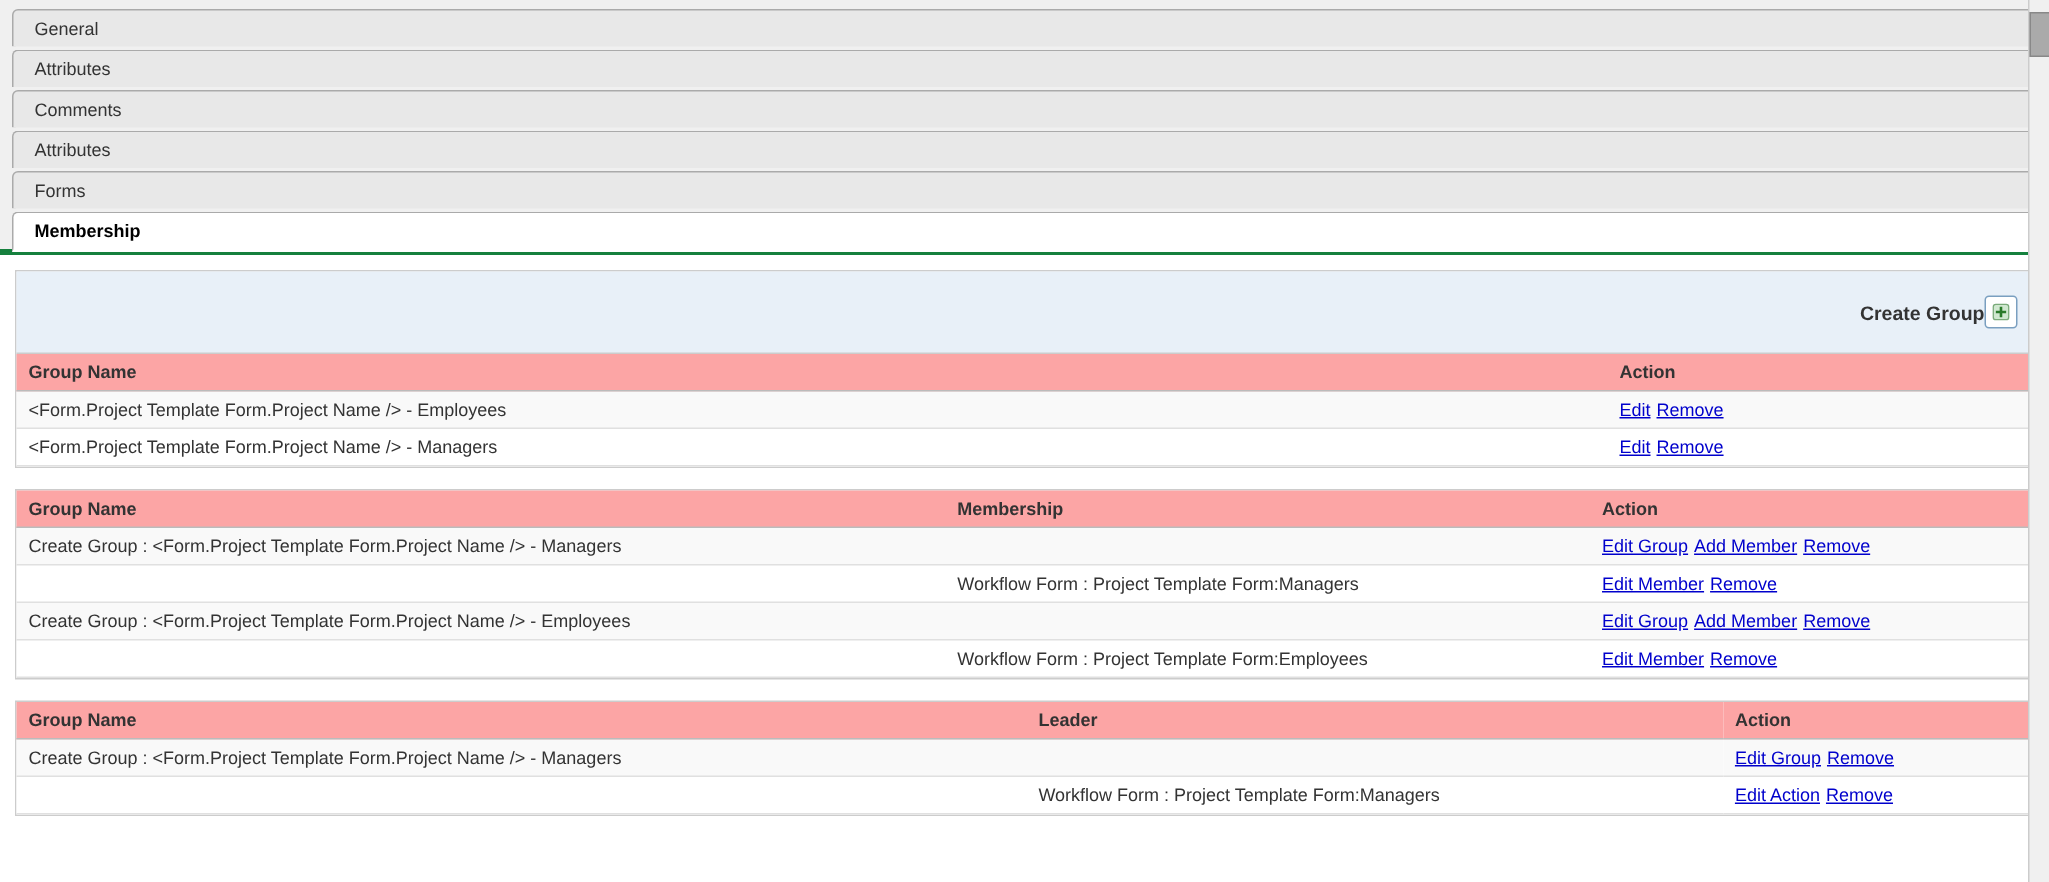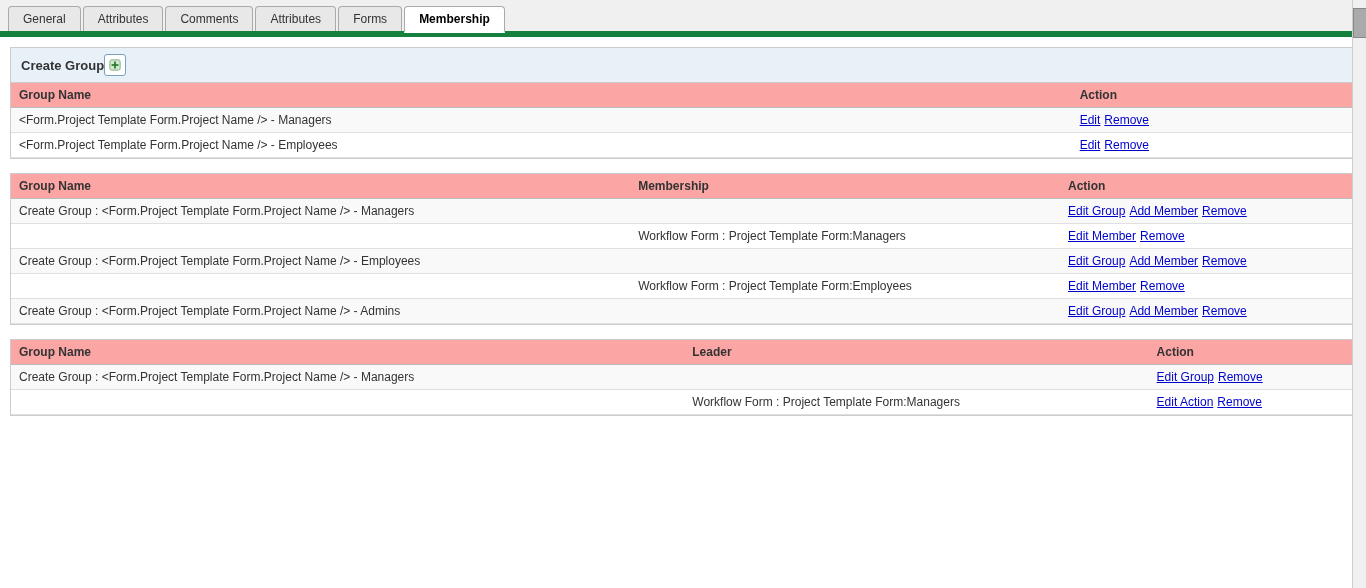--- a/index.html
+++ b/index.html
@@ -4,24 +4,25 @@
   <style>
     * { box-sizing: border-box; margin: 0; padding: 0; }
     body {
       font-family: Arial, sans-serif;
       font-size: 12px;
       background: #fff;
       color: #333;
     }
     .tabs-bar {
       display: flex;
-      border-bottom: 6px solid #15803d;
+      border-bottom: 4px solid #15803d;
       padding: 6px 8px 0 8px;
       background: #f0f0f0;
       gap: 2px;
+      flex-direction: column;
     }
     .tab {
       padding: 5px 14px;
       border: 1px solid #aaa;
       border-bottom: none;
       background: #e8e8e8;
       cursor: pointer;
       border-radius: 4px 4px 0 0;
       color: #333;
       font-size: 12px;
@@ -38,22 +39,22 @@
       background: #fff;
     }
     .section {
       border: 1px solid #ccc;
       margin-bottom: 14px;
       background: #fff;
     }
     .section-header {
       display: flex;
       align-items: center;
-      justify-content: flex-start;
-      padding: 6px 10px;
+      justify-content: flex-end;
+      padding: 16px 10px;
       background: #e8f0f8;
       border-bottom: 1px solid #ccc;
       font-weight: bold;
       font-size: 13px;
     }
     .add-icon-btn {
       border: 1px solid #7a9fc0;
       background: #fff;
       border-radius: 3px;
       padding: 2px 4px;
@@ -148,25 +149,25 @@
     </div>
     <table class="data-table">
       <thead>
         <tr>
           <th>Group Name</th>
           <th>Action</th>
         </tr>
       </thead>
       <tbody id="create-group-body">
       <tr>
+            <td>&lt;Form.Project Template Form.Project Name /&gt; - Employees</td>
+            <td class="action-cell"><a class="action-link">Edit</a><a class="action-link">Remove</a></td>
+          </tr>
+          <tr>
             <td>&lt;Form.Project Template Form.Project Name /&gt; - Managers</td>
-            <td class="action-cell"><a class="action-link">Edit</a><a class="action-link">Remove</a></td>
-          </tr>
-          <tr>
-            <td>&lt;Form.Project Template Form.Project Name /&gt; - Employees</td>
             <td class="action-cell"><a class="action-link">Edit</a><a class="action-link">Remove</a></td>
           </tr>
         </tbody>
     </table>
   </div>
 
   <div class="section">
     <table class="data-table">
       <thead>
         <tr>
@@ -189,25 +190,20 @@
           <tr>
             <td>Create Group : &lt;Form.Project Template Form.Project Name /&gt; - Employees</td>
             <td></td>
             <td class="action-cell"><a class="action-link">Edit Group</a><a class="action-link">Add Member</a><a class="action-link">Remove</a></td>
           </tr>
           <tr>
             <td></td>
             <td>Workflow Form : Project Template Form:Employees</td>
             <td class="action-cell"><a class="action-link">Edit Member</a><a class="action-link">Remove</a></td>
           </tr>
-          <tr>
-            <td>Create Group : &lt;Form.Project Template Form.Project Name /&gt; - Admins</td>
-            <td></td>
-            <td class="action-cell"><a class="action-link">Edit Group</a><a class="action-link">Add Member</a><a class="action-link">Remove</a></td>
-          </tr>
         </tbody>
     </table>
   </div>
 
   <div class="section">
     <table class="data-table">
       <thead>
         <tr>
           <th>Group Name</th>
           <th>Leader</th>

